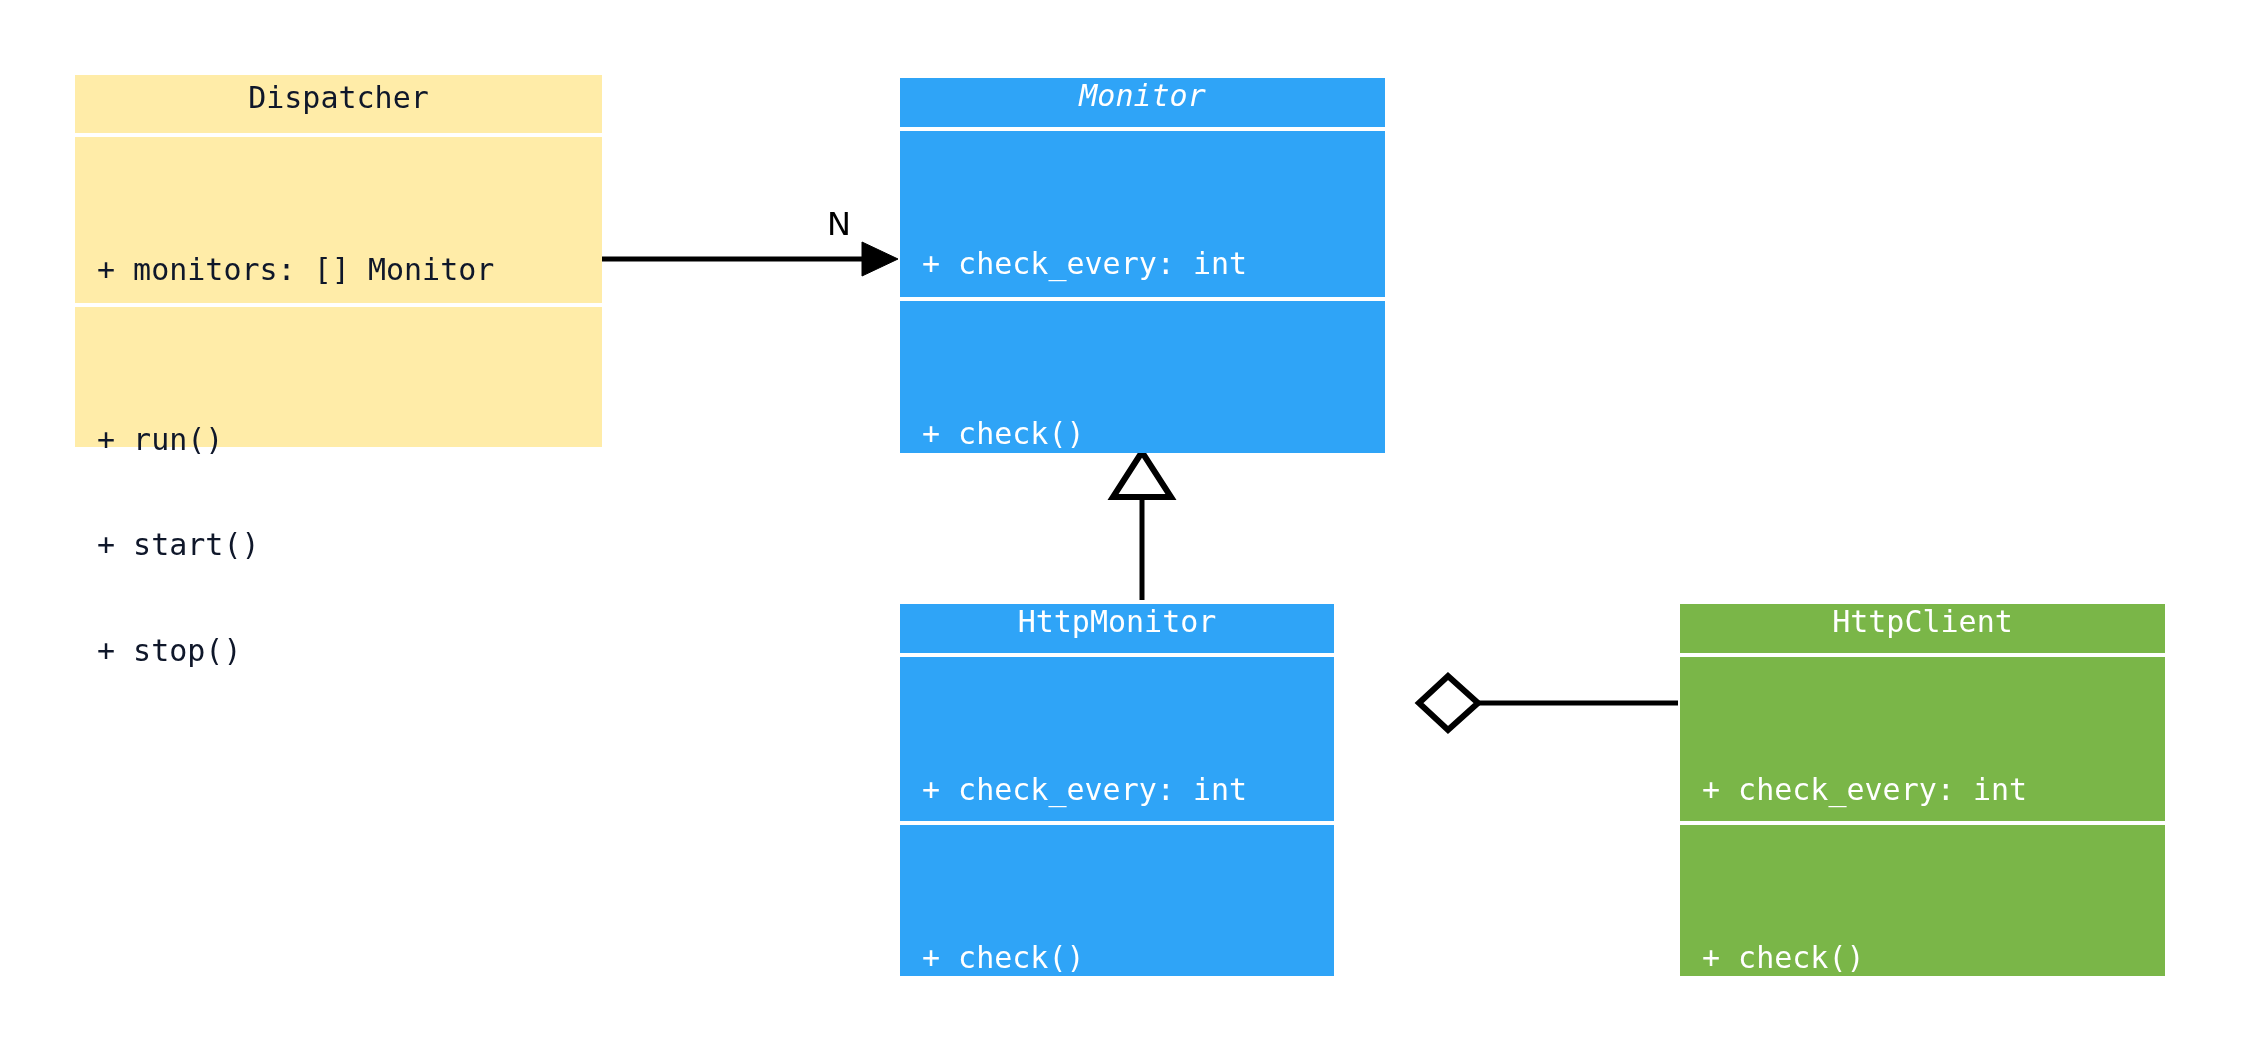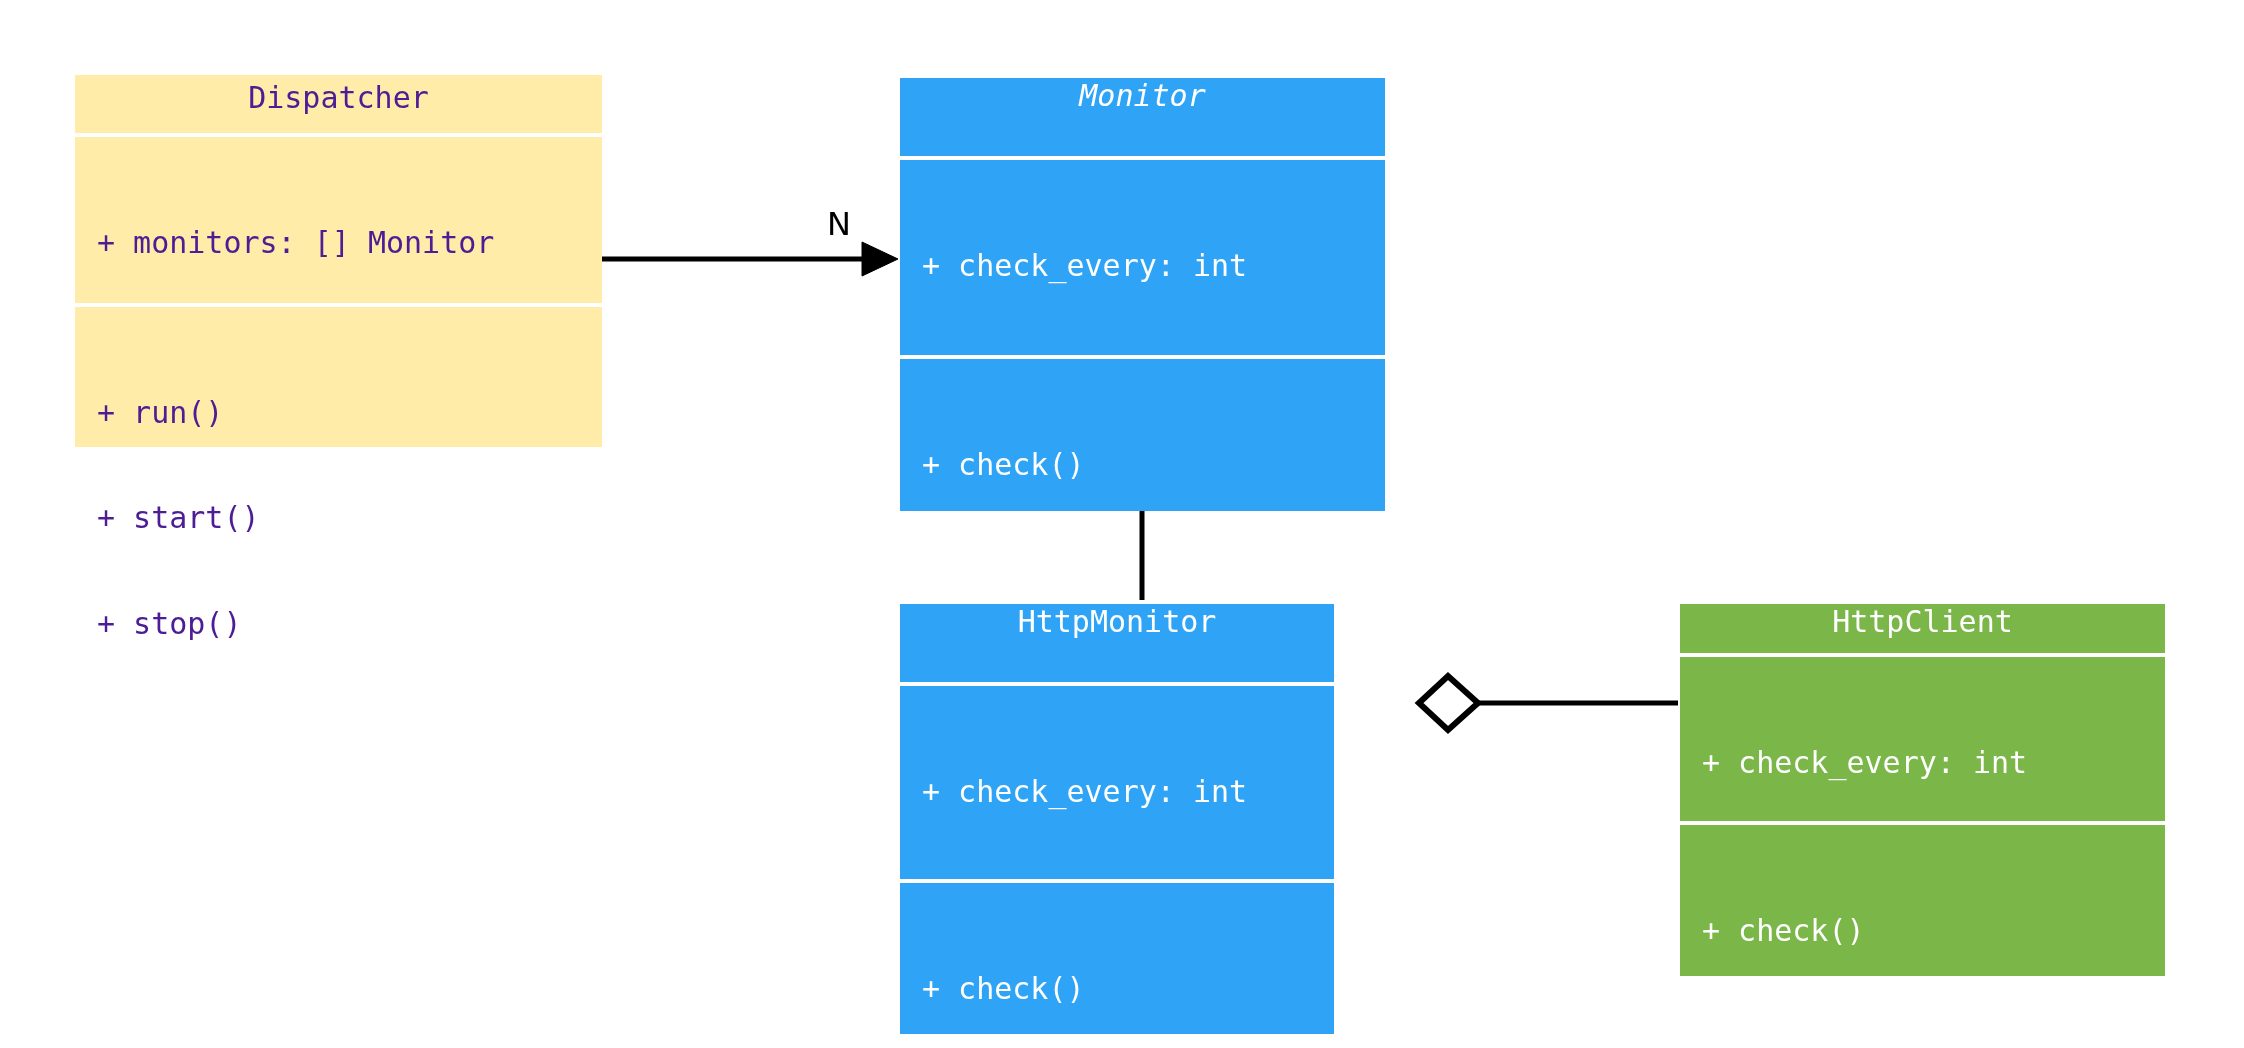--- a/index.html
+++ b/index.html
@@ -35,35 +35,35 @@
     border-top: 4px solid #ffffff;
   }
   .row.title {
     display: flex;
     align-items: center;
     justify-content: center;
     font-size: 30px;
     letter-spacing: 0px;
   }
   .row.body {
-    padding: 18px 22px 0 22px;
+    padding: 45px 22px 0 22px;
     font-size: 30px;
     line-height: 1.17;
     white-space: pre;
     margin-top: 14px;
   }
   .row.body .member {
     display: block;
     white-space: pre;
   }
 
   
-  .theme-yellow { background: #ffeca8; color: #4c1d95; }
+  .theme-yellow { background: #ffeca8; color: #0f172a; }
   .theme-yellow .row { background: #ffeca8; }
-  .theme-blue   { background: #2fa4f7; color: #ffffff; gap: 29px; }
+  .theme-blue   { background: #2fa4f7; color: #ffffff; }
   .theme-blue .row { background: #2fa4f7; }
   .theme-green  { background: #7ab648; color: #ffffff; }
   .theme-green .row { background: #7ab648; }
 
   .abstract-name { font-style: italic; }
 
   
   .edge-svg {
     position: absolute;
     left: 0;

